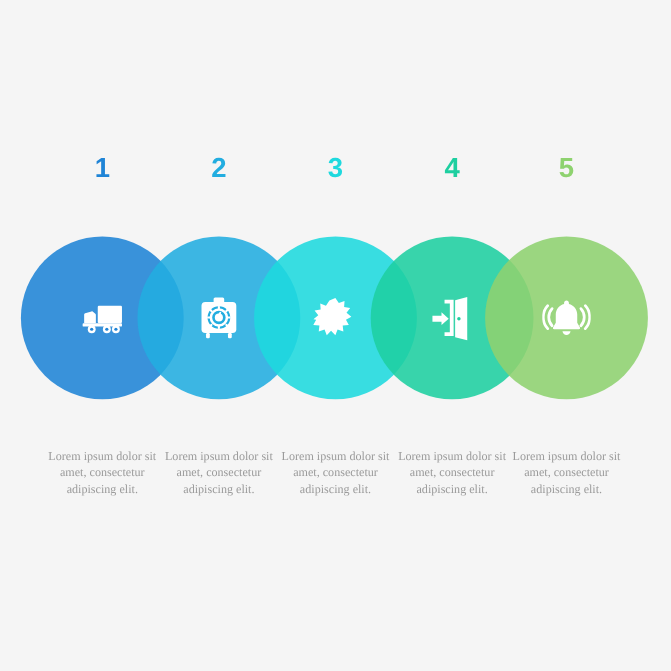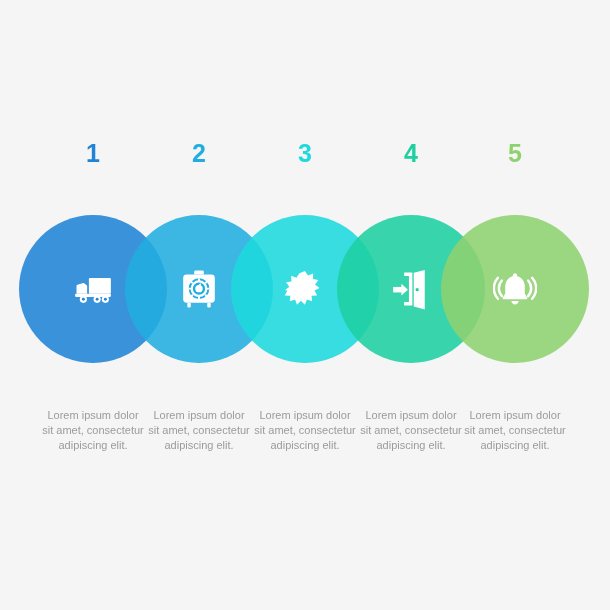--- a/index.html
+++ b/index.html
@@ -83,21 +83,21 @@
     top: 408px;
     width: 610px;
     height: 70px;
   }
   .caption {
     position: absolute;
     top: 0;
     width: 102px;
     margin-left: -51px;
     text-align: center;
-    font-family: Liberation Sans, sans-serif;
+    font-family: Liberation Serif, serif;
     font-size: 11px;
     line-height: 15px;
     color: #9b9b9b;
   }
 </style>
 </head>
 <body style="background: rgb(245, 245, 245);">
 
 <div id="infographic">
 

